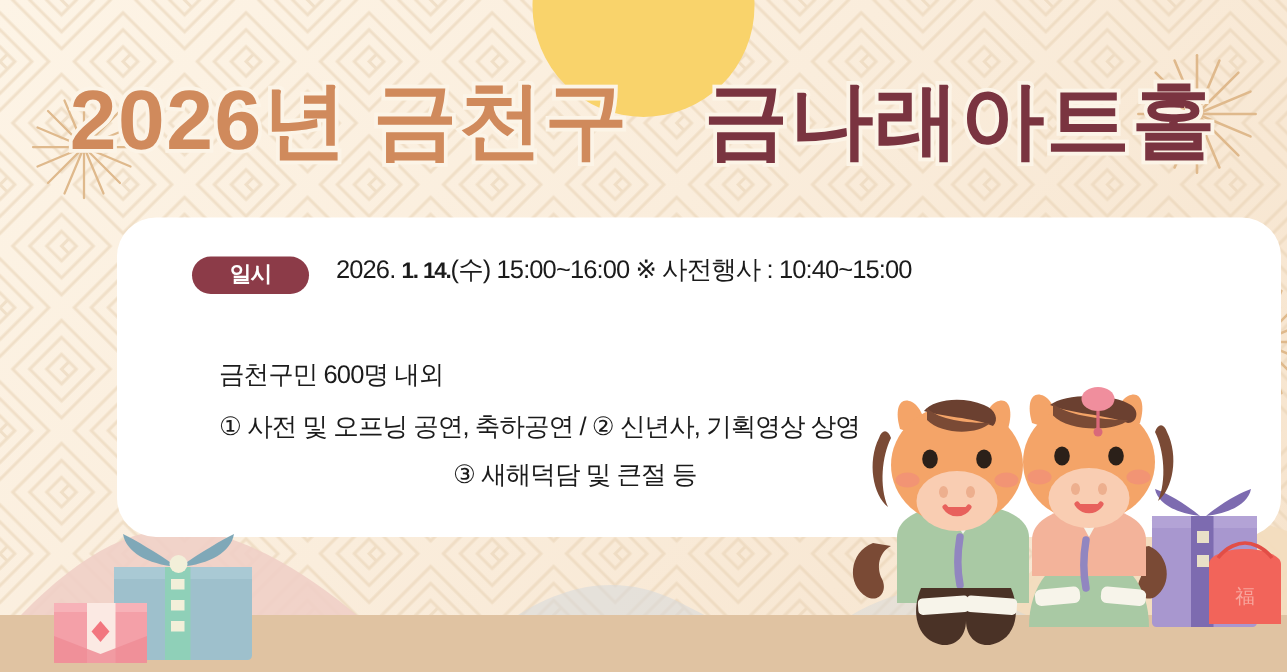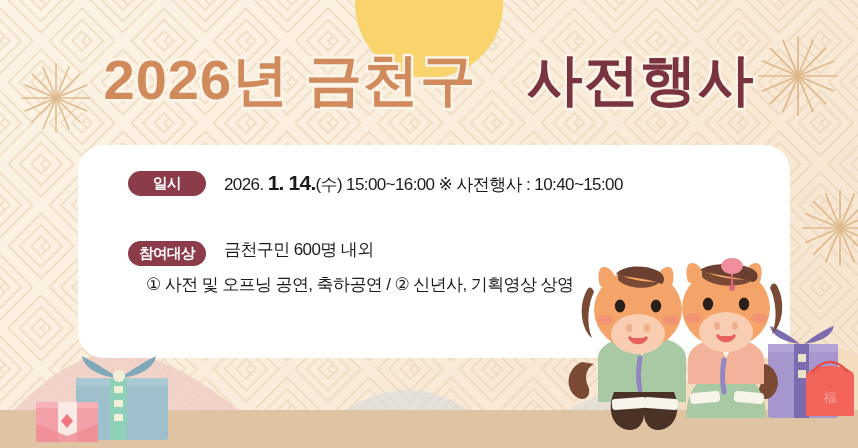--- a/index.html
+++ b/index.html
@@ -59,21 +59,21 @@
     -webkit-text-stroke:5px #FCF4E7;
     paint-order:stroke fill;
   }
   .title .t-orange { color:#D08A5C;text-align:center; }
   .title .t-maroon { color:#7A3440; }
 
   
   .card {
     position:absolute;
     left:78px; top:145px;
-    width:712px; height:213px;
+    width:776px; height:213px;
     background:#FFFFFF;
     border-radius:26px;
   }
 
   .rows {
     position:absolute;
     left:50px; top:24px;
     right:18px;
   }
   .row {
@@ -98,21 +98,21 @@
   }
   .row-text {
     margin-left:18px;
     font-size:17px;
     color:#1b1b1b;
     letter-spacing:-0.6px;
     line-height:1.35;
     white-space:nowrap;
   }
   .row-text .em {
-    font-size:21px;
+    font-size:15px;
     font-weight:800;
     letter-spacing:-0.8px;
   }
   .row.sub {
     margin-top:-3px;
   }
   .row.sub .pill { visibility:hidden; height:0; margin:0; }
   .row.sub .row-text { margin-left:96px; }
 
   
@@ -210,45 +210,48 @@
     <path d="M-20 168 C40 96 90 58 150 78 C205 96 250 140 280 168 Z" fill="#F0CFC6" opacity="0.9"></path>
     <path d="M300 168 C350 116 400 96 450 120 C490 140 520 158 540 168 Z" fill="#D6D9DC" opacity="0.55"></path>
     <path d="M520 168 C570 118 620 98 672 124 C712 144 740 160 760 168 Z" fill="#D6D9DC" opacity="0.5"></path>
   </svg>
 
   <div class="ground"></div>
 
   <div class="title">
     <span class="t-orange">2026년 금천구</span>
     <span>&nbsp;</span>
-    <span class="t-maroon">사전행사</span>
+    <span class="t-maroon">금나래아트홀</span>
   </div>
 
   <div class="card">
     <div class="rows">
 
       <div class="row">
         <div class="pill">일시</div>
         <div class="row-text">
           <span>2026. </span><span class="em">1. 14.</span><span>(수) 15:00~16:00 ※ 사전행사 : 10:40~15:00</span>
         </div>
       </div>
 
       <div class="row">
       </div>
 
       <div class="row">
-        <div class="pill">참여대상</div>
         <div class="row-text">금천구민 600명 내외</div>
       </div>
 
       <div class="row">
         <div class="row-text">① 사전 및 오프닝 공연, 축하공연 / ② 신년사, 기획영상 상영</div>
       </div>
 
+      <div class="row sub">
+        <div class="pill"></div>
+        <div class="row-text">③ 새해덕담 및 큰절 등</div>
+      </div>
 
     </div>
   </div>
 
   <svg class="gift" style="left:28px; top:340px;" width="180" height="108" viewBox="0 0 180 108" aria-hidden="true">
 
     <rect x="48" y="38" width="92" height="62" rx="3" fill="#9EC0CC"></rect>
     <rect x="48" y="38" width="92" height="8" fill="#A9C9D4"></rect>
     <rect x="82" y="38" width="17" height="62" fill="#8FD0B8"></rect>
     <rect x="86" y="46" width="9" height="7" fill="#F2EFD9"></rect>

